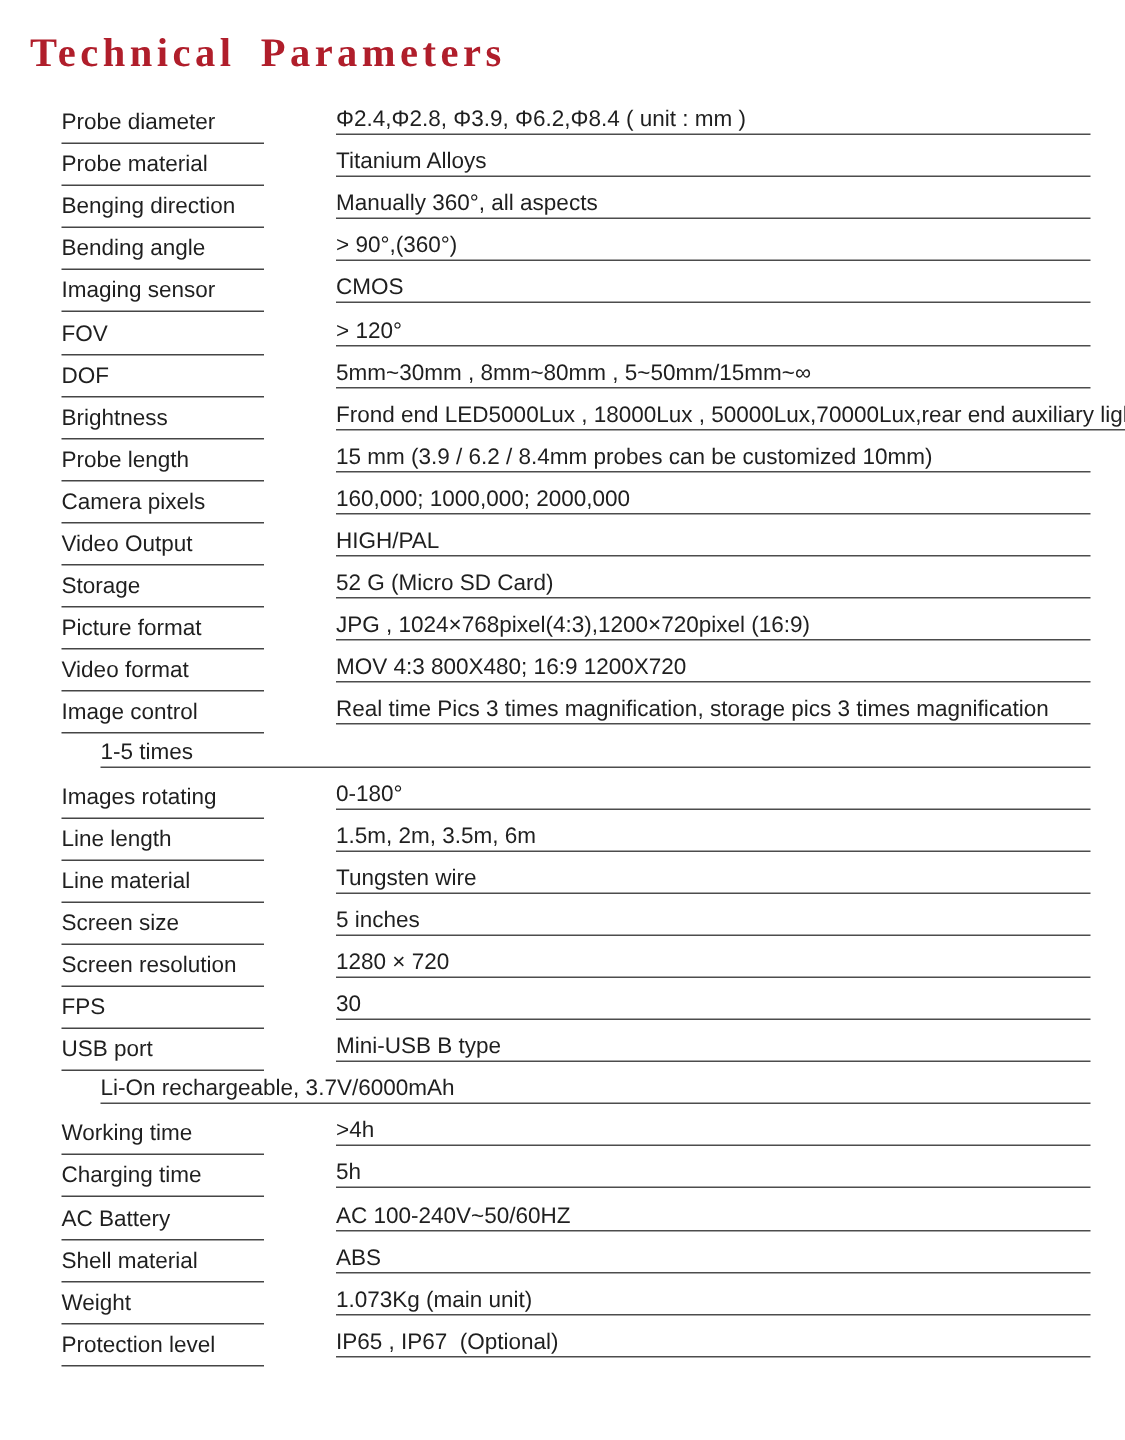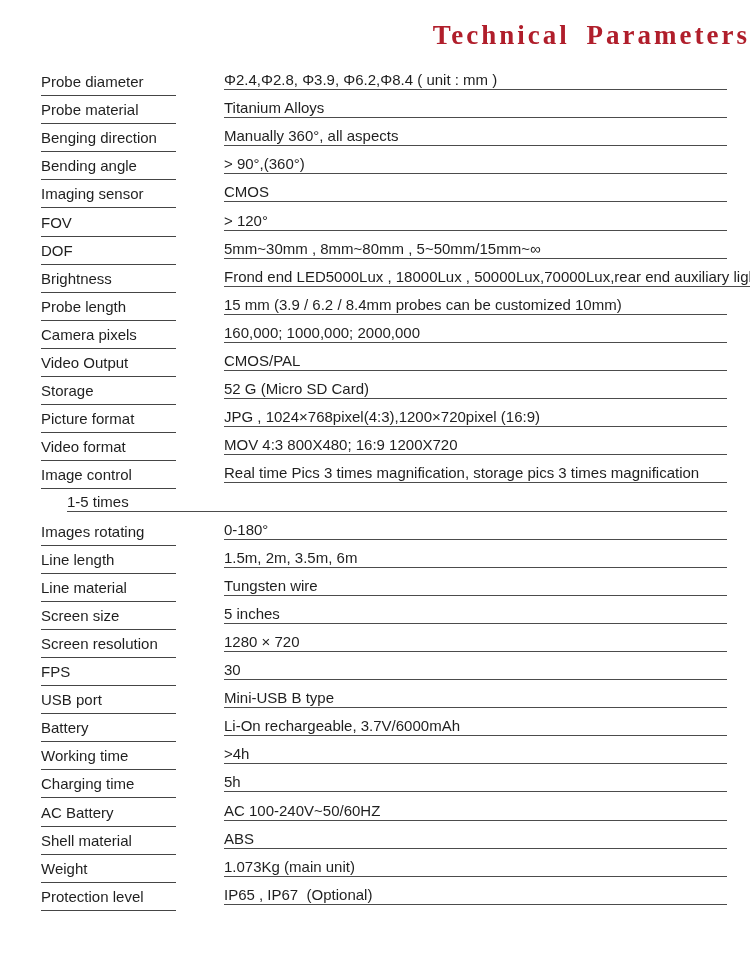--- a/index.html
+++ b/index.html
@@ -3,21 +3,20 @@
 <meta charset="utf-8">
 <style>
   html, body { margin: 0; padding: 0; background: #ffffff; }
   .page {
     position: relative;
     width: 750px;
     height: 960px;
     background: #ffffff;
     overflow: hidden;
     font-family: "Liberation Sans", sans-serif;
-    text-align: right;
   }
   .title {
     font-family: "Liberation Serif", serif;
     font-weight: 700;
     font-size: 27px;
     line-height: 33px;
     letter-spacing: 3px;
     word-spacing: 7px;
     margin: 19px 0 0 20px;
     color: #b01e2b;
@@ -149,21 +148,21 @@
     <div class="value-cell">
       <span class="txt">160,000; 1000,000; 2000,000</span>
     </div>
   </div>
 
   <div class="row">
     <div class="label-cell">
       <span class="txt">Video Output</span>
     </div>
     <div class="value-cell">
-      <span class="txt">CMOS/PAL</span>
+      <span class="txt">HIGH/PAL</span>
     </div>
   </div>
 
   <div class="row">
     <div class="label-cell">
       <span class="txt">Storage</span>
     </div>
     <div class="value-cell">
       <span class="txt">52 G (Micro SD Card)</span>
     </div>
@@ -259,23 +258,20 @@
   <div class="row">
     <div class="label-cell">
       <span class="txt">USB port</span>
     </div>
     <div class="value-cell">
       <span class="txt">Mini-USB B type</span>
     </div>
   </div>
 
   <div class="row">
-    <div class="label-cell">
-      <span class="txt">Battery</span>
-    </div>
     <div class="value-cell">
       <span class="txt">Li-On rechargeable, 3.7V/6000mAh</span>
     </div>
   </div>
 
   <div class="row">
     <div class="label-cell">
       <span class="txt">Working time</span>
     </div>
     <div class="value-cell">

